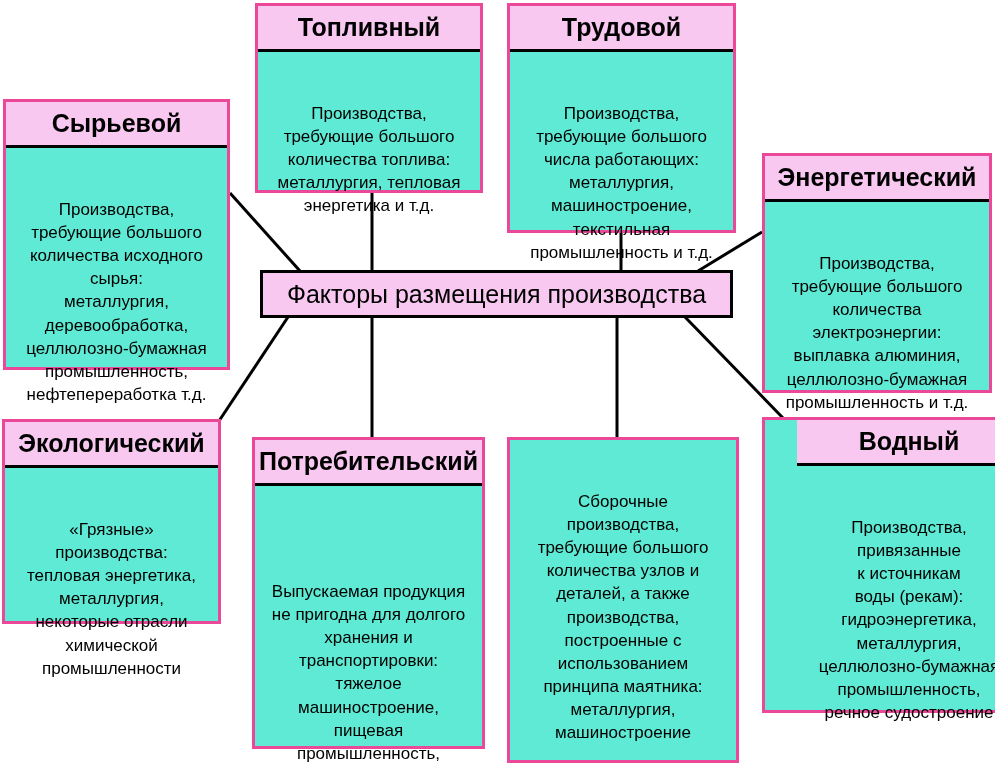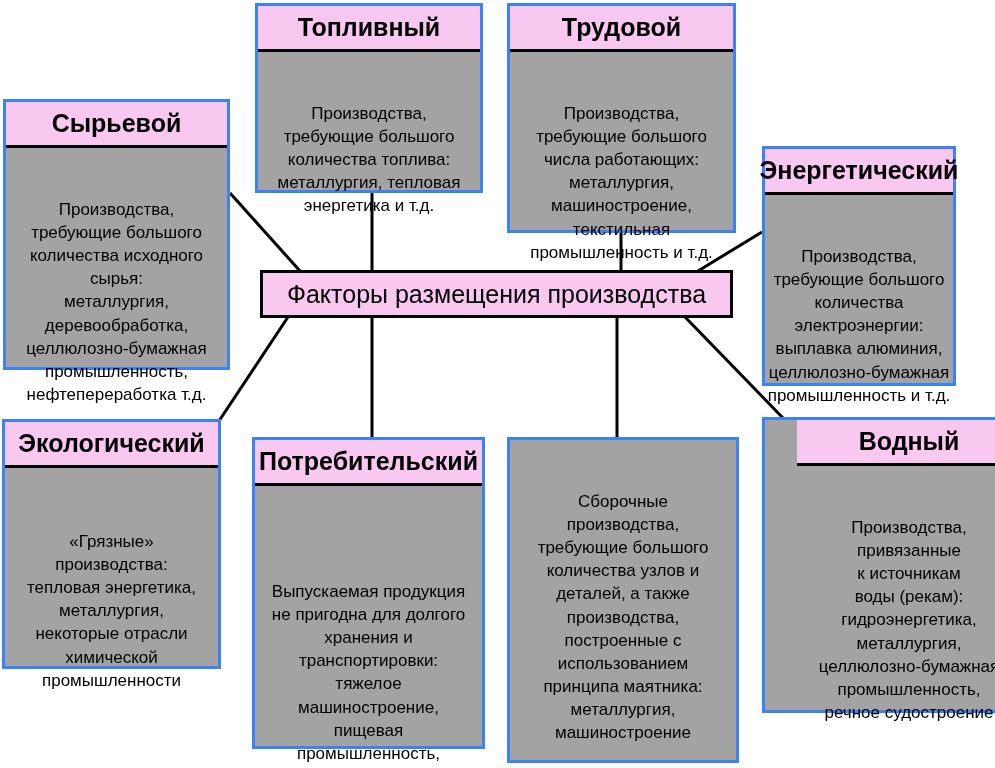--- a/index.html
+++ b/index.html
@@ -17,22 +17,22 @@
   }
   #edges {
     position: absolute;
     left: 0;
     top: 0;
     z-index: 1;
   }
   .node {
     position: absolute;
     z-index: 2;
-    background: #a3a3a3;
-    border: 3px solid #3b82f6;
+    background: #5eead4;
+    border: 3px solid #ec4899;
     box-sizing: border-box;
     display: flex;
     flex-direction: column;
   }
   .node-header {
     background: #f8c8f1;
     border-bottom: 3px solid #000000;
     font-weight: bold;
     font-size: 25px;
     color: #000000;
@@ -64,22 +64,22 @@
     justify-content: center;
     font-weight: normal;
     font-size: 25px;
     color: #000000;
     text-align: center;
   }
   
   #node-syrevoy        { left: 3px;   top: 99px;  width: 227px; height: 271px; }
   #node-toplivny       { left: 255px; top: 3px;   width: 228px; height: 190px; }
   #node-trudovoy       { left: 507px; top: 3px;   width: 229px; height: 230px; }
-  #node-energetichesky { left: 762px; top: 146px; width: 194px; height: 240px; }
-  #node-ekologichesky  { left: 2px;   top: 419px; width: 219px; height: 250px; gap: 12px; }
+  #node-energetichesky { left: 762px; top: 153px; width: 230px; height: 240px; }
+  #node-ekologichesky  { left: 2px;   top: 419px; width: 219px; height: 205px; }
   #node-potrebitelsky  { left: 252px; top: 437px; width: 233px; height: 312px; gap: 44px; }
   #node-transportny    { left: 507px; top: 437px; width: 232px; height: 326px; }
   #node-vodny          { left: 762px; top: 417px; width: 262px; height: 296px; padding-left: 32px; }
   #node-center         { left: 260px; top: 270px; width: 473px; height: 48px; }
 </style>
 </head>
 <body>
 
 <div id="canvas">
 

